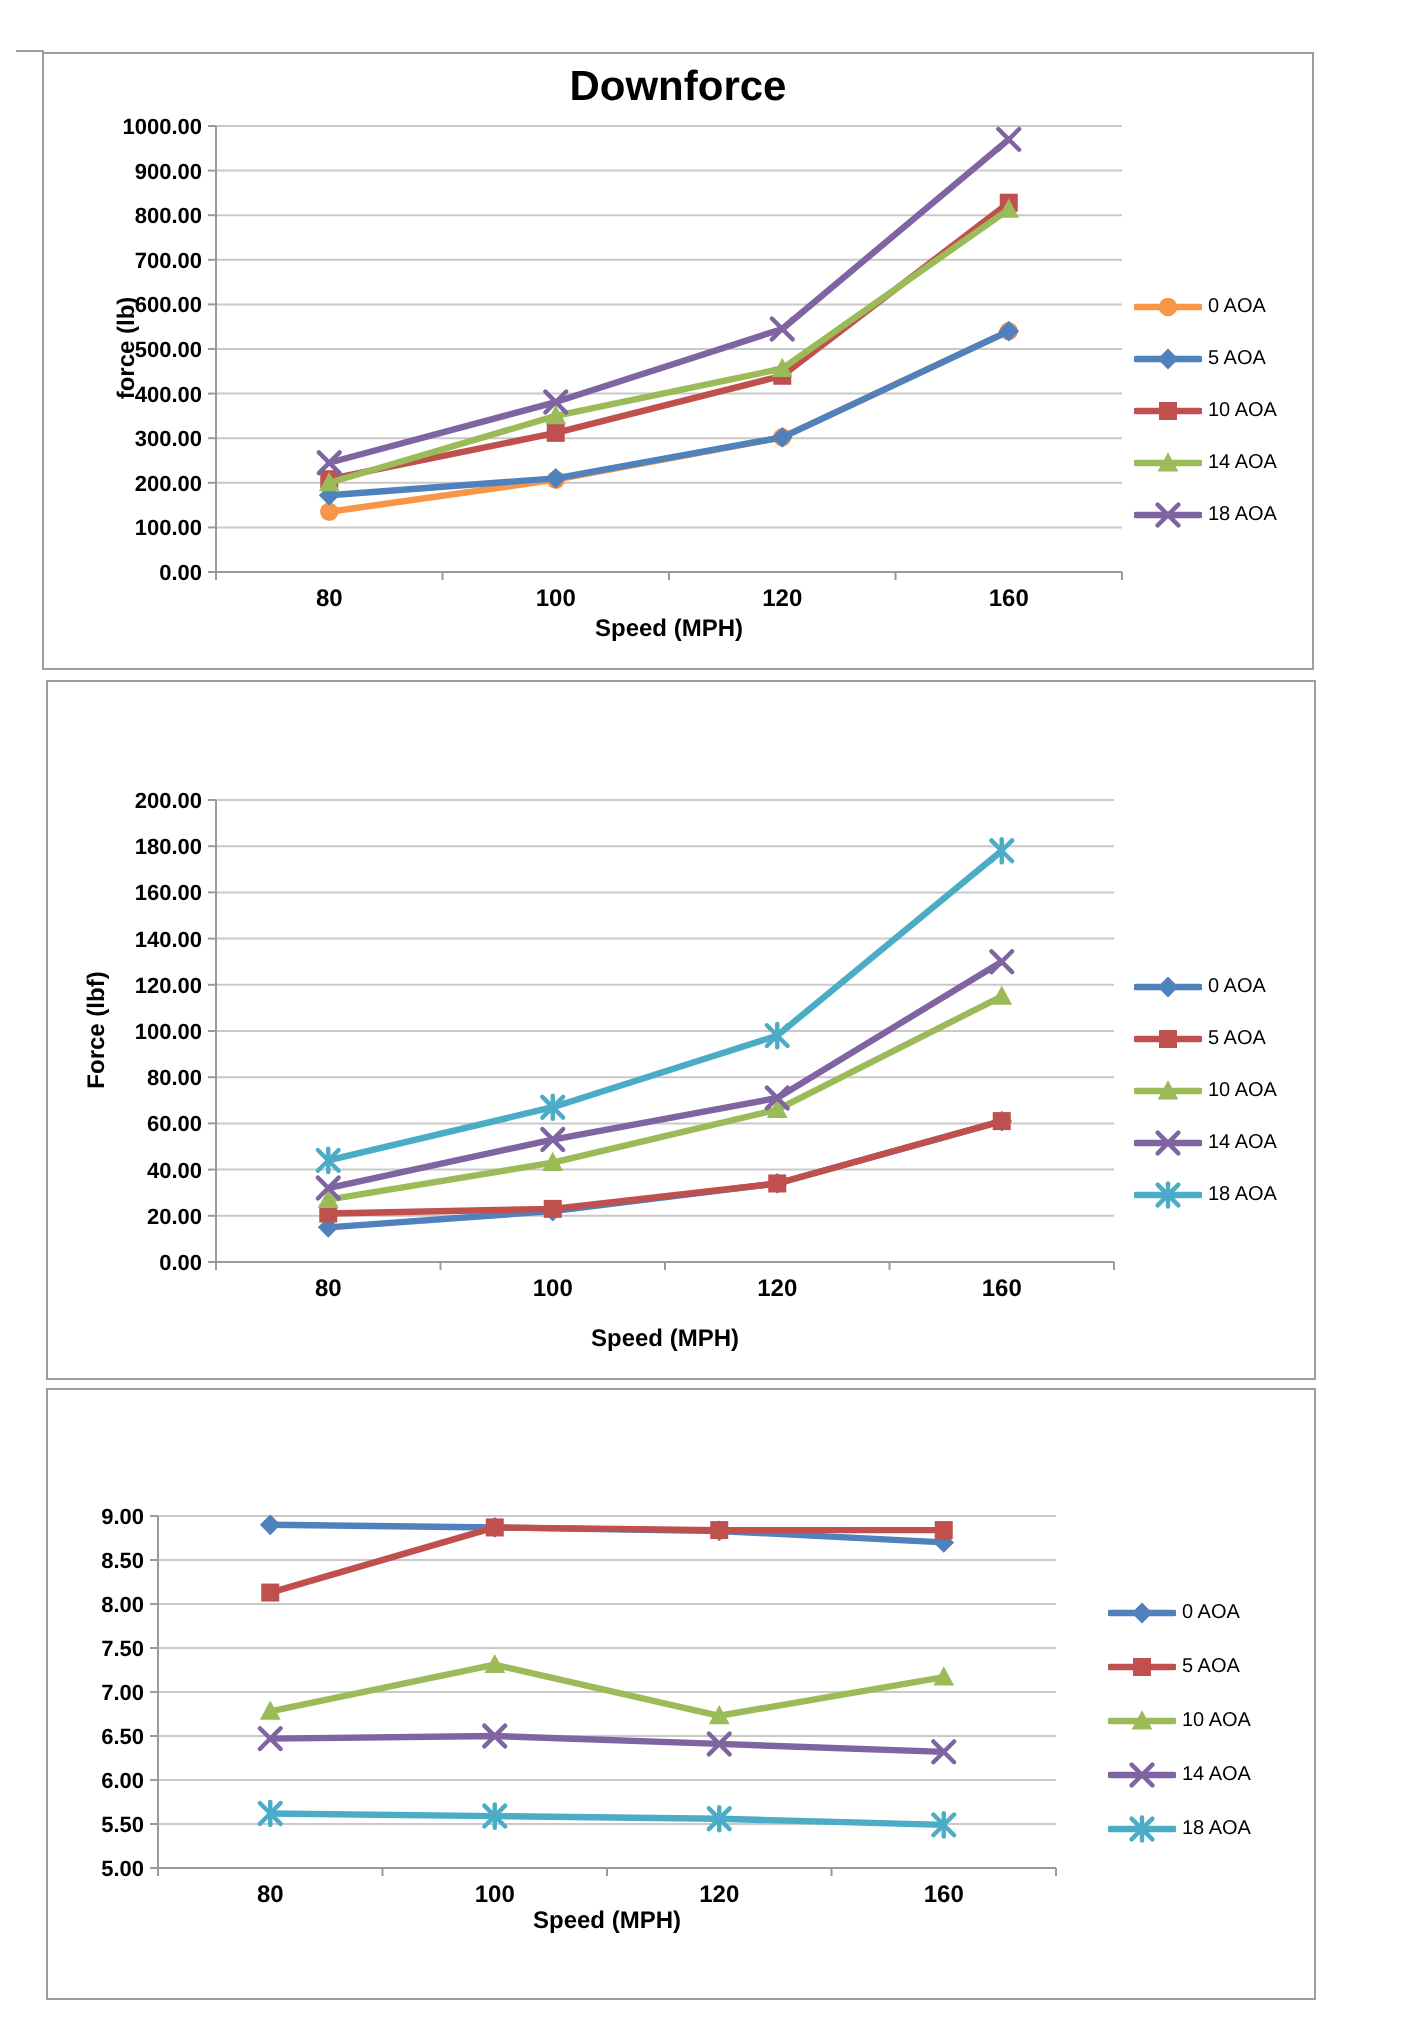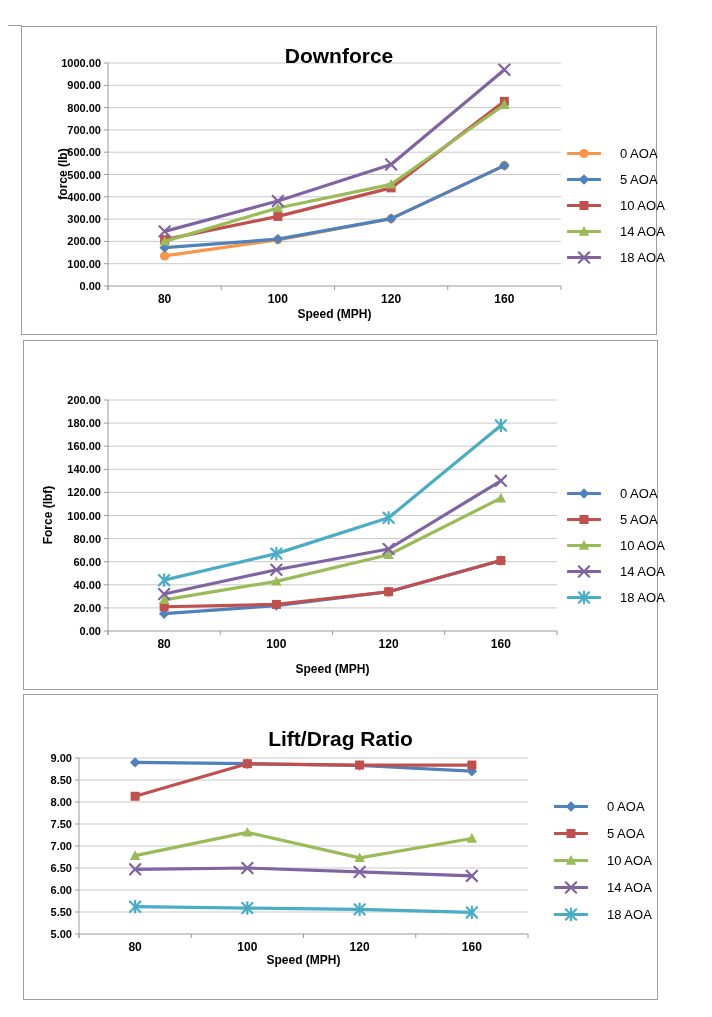--- a/index.html
+++ b/index.html
@@ -5,31 +5,31 @@
   html,body{margin:0;padding:0;}
   body{
     width:712px;height:1017px;position:relative;background:#ffffff;
     font-family:"Liberation Sans",sans-serif;overflow:hidden;color:#000;
   }
   .panel{
     position:absolute;background:#ffffff;border:1px solid #9e9e9e;box-sizing:border-box;
   }
   .chart-svg{position:absolute;left:0;top:0;}
   .chart-title{
-    position:absolute;left:0;right:0;text-align:center;margin:12px;
+    position:absolute;left:0;right:0;text-align:center;margin:0;
     font-size:21px;font-weight:700;color:#000;line-height:26px;
   }
   .axis-title{
     position:absolute;font-size:12px;font-weight:700;color:#000;
     text-align:center;line-height:14px;white-space:nowrap;
   }
   .ylabel-rot{transform:translate(-50%,-50%) rotate(-90deg);transform-origin:center;}
   .legend-item{
     position:absolute;display:flex;align-items:center;height:18px;
-    font-size:13px;color:#000;gap:19px;white-space:nowrap;
+    font-size:10px;color:#000;gap:3px;white-space:nowrap;
   }
   .swatch{display:block;flex:0 0 auto;}
   .topline-artifact{position:absolute;left:8px;top:25px;width:14px;height:1px;background:#9e9e9e;}
   svg text.ytick{font-family:"Liberation Sans",sans-serif;font-size:11px;font-weight:700;fill:#000;}
   svg text.xtick{font-family:"Liberation Sans",sans-serif;font-size:12px;font-weight:700;fill:#000;}
 </style>
 </head>
 <body>
 
 <div class="topline-artifact"></div>
@@ -349,21 +349,20 @@
       <line x1="218.175" y1="207.84000000000003" x2="228.575" y2="218.24" stroke="#4BACC6" stroke-width="2.2" stroke-linecap="round"></line>
       <line x1="218.175" y1="218.24" x2="228.575" y2="207.84000000000003" stroke="#4BACC6" stroke-width="2.2" stroke-linecap="round"></line>
       <line x1="223.375" y1="207.24000000000004" x2="223.375" y2="218.84" stroke="#4BACC6" stroke-width="2.2" stroke-linecap="round"></line>
       <line x1="330.425" y1="209.16000000000003" x2="340.825" y2="219.56" stroke="#4BACC6" stroke-width="2.2" stroke-linecap="round"></line>
       <line x1="330.425" y1="219.56" x2="340.825" y2="209.16000000000003" stroke="#4BACC6" stroke-width="2.2" stroke-linecap="round"></line>
       <line x1="335.625" y1="208.56000000000003" x2="335.625" y2="220.16" stroke="#4BACC6" stroke-width="2.2" stroke-linecap="round"></line>
       <line x1="442.675" y1="212.24" x2="453.075" y2="222.64" stroke="#4BACC6" stroke-width="2.2" stroke-linecap="round"></line>
       <line x1="442.675" y1="222.64" x2="453.075" y2="212.24" stroke="#4BACC6" stroke-width="2.2" stroke-linecap="round"></line>
       <line x1="447.875" y1="211.64000000000001" x2="447.875" y2="223.23999999999998" stroke="#4BACC6" stroke-width="2.2" stroke-linecap="round"></line>
     </svg>
-  <h2 class="chart-title" style="top:19px;">Lift/Drag Ratio</h2>
   <div class="axis-title" style="left:55px;width:449px;top:258px;">Speed (MPH)</div>
   <div>
     <div class="legend-item" style="left: 530px; top: 102px;">
       <svg class="swatch" width="34" height="15" viewBox="0 0 34 15">
           <line x1="1" y1="7.5" x2="33" y2="7.5" stroke="#4F81BD" stroke-width="3.2" stroke-linecap="round"></line>
           <polygon points="17,2.3 22.2,7.5 17,12.7 11.8,7.5" fill="#4F81BD"></polygon>
         </svg>
       <span>0 AOA</span>
     </div>
     <div class="legend-item" style="left: 530px; top: 129px;">

